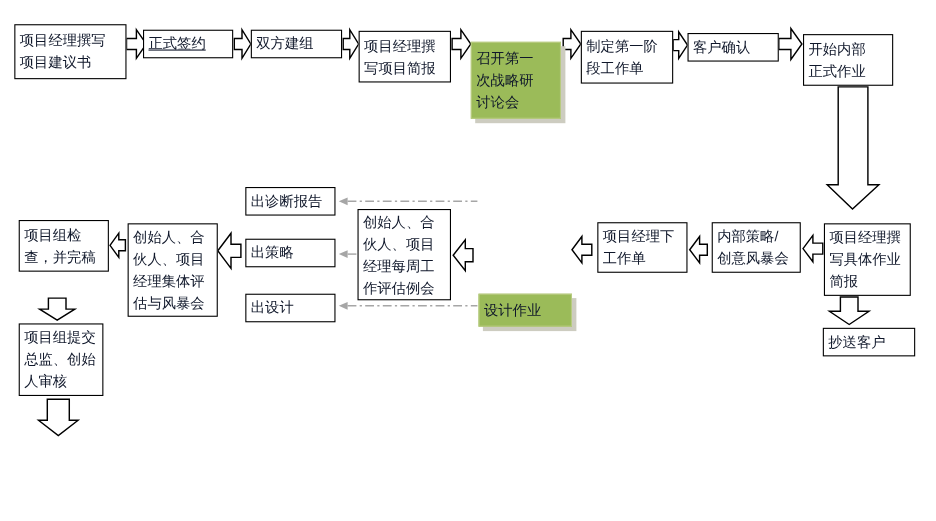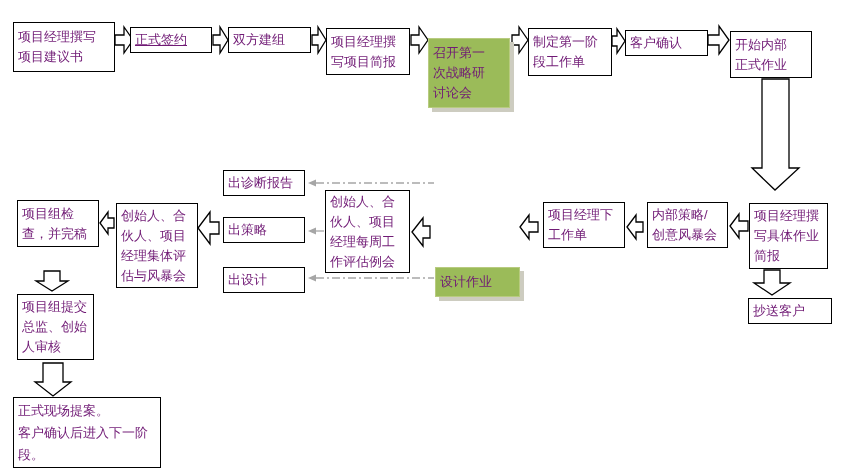--- a/index.html
+++ b/index.html
@@ -20,21 +20,21 @@
   #arrow-layer{position:absolute;left:0;top:0;width:851px;height:474px;}
   .block{fill:#fff;stroke:var(--line);stroke-width:1.3;stroke-linejoin:miter;}
   .dashline{stroke:var(--dash);stroke-width:1.3;fill:none;stroke-dasharray:8 3 2 3;}
   .dashhead{fill:var(--dash);stroke:none;}
   .node{
     position:absolute;
     box-sizing:border-box;
     border:1.5px solid var(--line);
     background:#fff;
     display:flex;align-items:center;
-    font-size:13px;line-height:20px;color:#701a75;
+    font-size:13px;line-height:20px;color:#0f172a;
     padding:2px 4px;
   }
   .node > span{white-space:pre-line;width:100%;text-align:left;}
   .node.green{
     background:var(--green);
     border:1px solid #b8cb80;
     box-shadow:4px 4px 0 0 var(--shadow);
   }
   .node.wide{line-height:22px;}
 </style>
@@ -149,19 +149,14 @@
   <div class="node" style="left:17px;top:200px;width:82px;height:47px;">
     <span>项目组检
 查，并完稿</span>
   </div>
 
   <div class="node" style="left:17px;top:294px;width:77px;height:66px;">
     <span>项目组提交
 总监、创始
 人审核</span>
   </div>
-  <div class="node wide" style="left:13px;top:397px;width:148px;height:71px;">
-    <span>正式现场提案。
-客户确认后进入下一阶
-段。</span>
-  </div>
 
 </div>
 
 </body></html>

